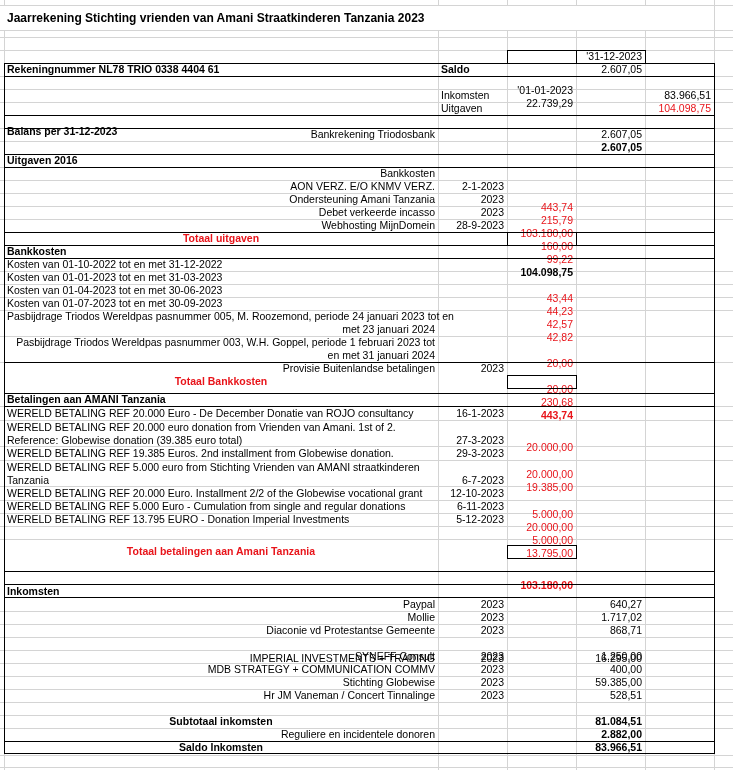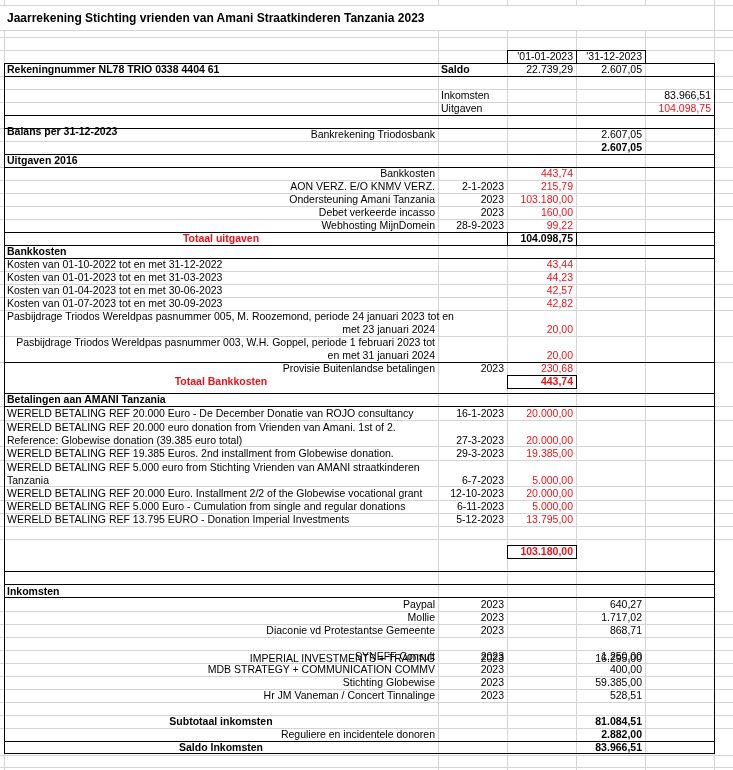--- a/index.html
+++ b/index.html
@@ -11,21 +11,21 @@
   .hline { position:absolute; left:0; right:0; height:1px; background:#d4d4d4; }
   .row { position:absolute; left:0; width:733px; height:13px; }
   .cell { position:absolute; top:0; height:100%; box-sizing:border-box; padding:0 3px;
           line-height:13px; white-space:nowrap; overflow:visible; }
   .r { text-align:right; }
   .c { text-align:center; }
   .b { font-weight:bold; }
   .red { color:#e8141a; }
   .colA { left:4px; width:434px; }
   .colB { left:438px; width:69px; }
-  .colC { left:507px; width:69px; }
+  .colC { left:507px; width:69px;margin-top:34px; }
   .colD { left:576px; width:69px; }
   .colE { left:645px; width:69px; }
   .box { position:absolute; border:1px solid #000; box-sizing:border-box; pointer-events:none; }
   .bline { position:absolute; height:1px; background:#000; }
   .title { font-size:12px; font-weight:bold; line-height:24px; }
 </style>
 </head>
 <body>
 
 <div class="sheet">
@@ -245,20 +245,21 @@
     <div class="cell colC r red">5.000,00</div>
   </div>
   <div class="row" style="top:513px">
     <div class="cell colA">WERELD BETALING REF 13.795 EURO - Donation Imperial Investments</div>
     <div class="cell colB r">5-12-2023</div>
     <div class="cell colC r red">13.795,00</div>
   </div>
 
   <div class="box" style="left:507px;top:545px;width:70px;height:14px"></div>
   <div class="row" style="top:545px">
+    <div class="cell colA c b red">Totaal betalingen aan Amani Tanzania</div>
     <div class="cell colC r b red">103.180,00</div>
   </div>
 
   <div class="bline" style="left:4px;top:571px;width:711px"></div>
   <div class="bline" style="left:4px;top:584px;width:711px"></div>
 
   <div class="row" style="top:585px">
     <div class="cell colA b">Inkomsten</div>
   </div>
   <div class="bline" style="left:4px;top:597px;width:711px"></div>

